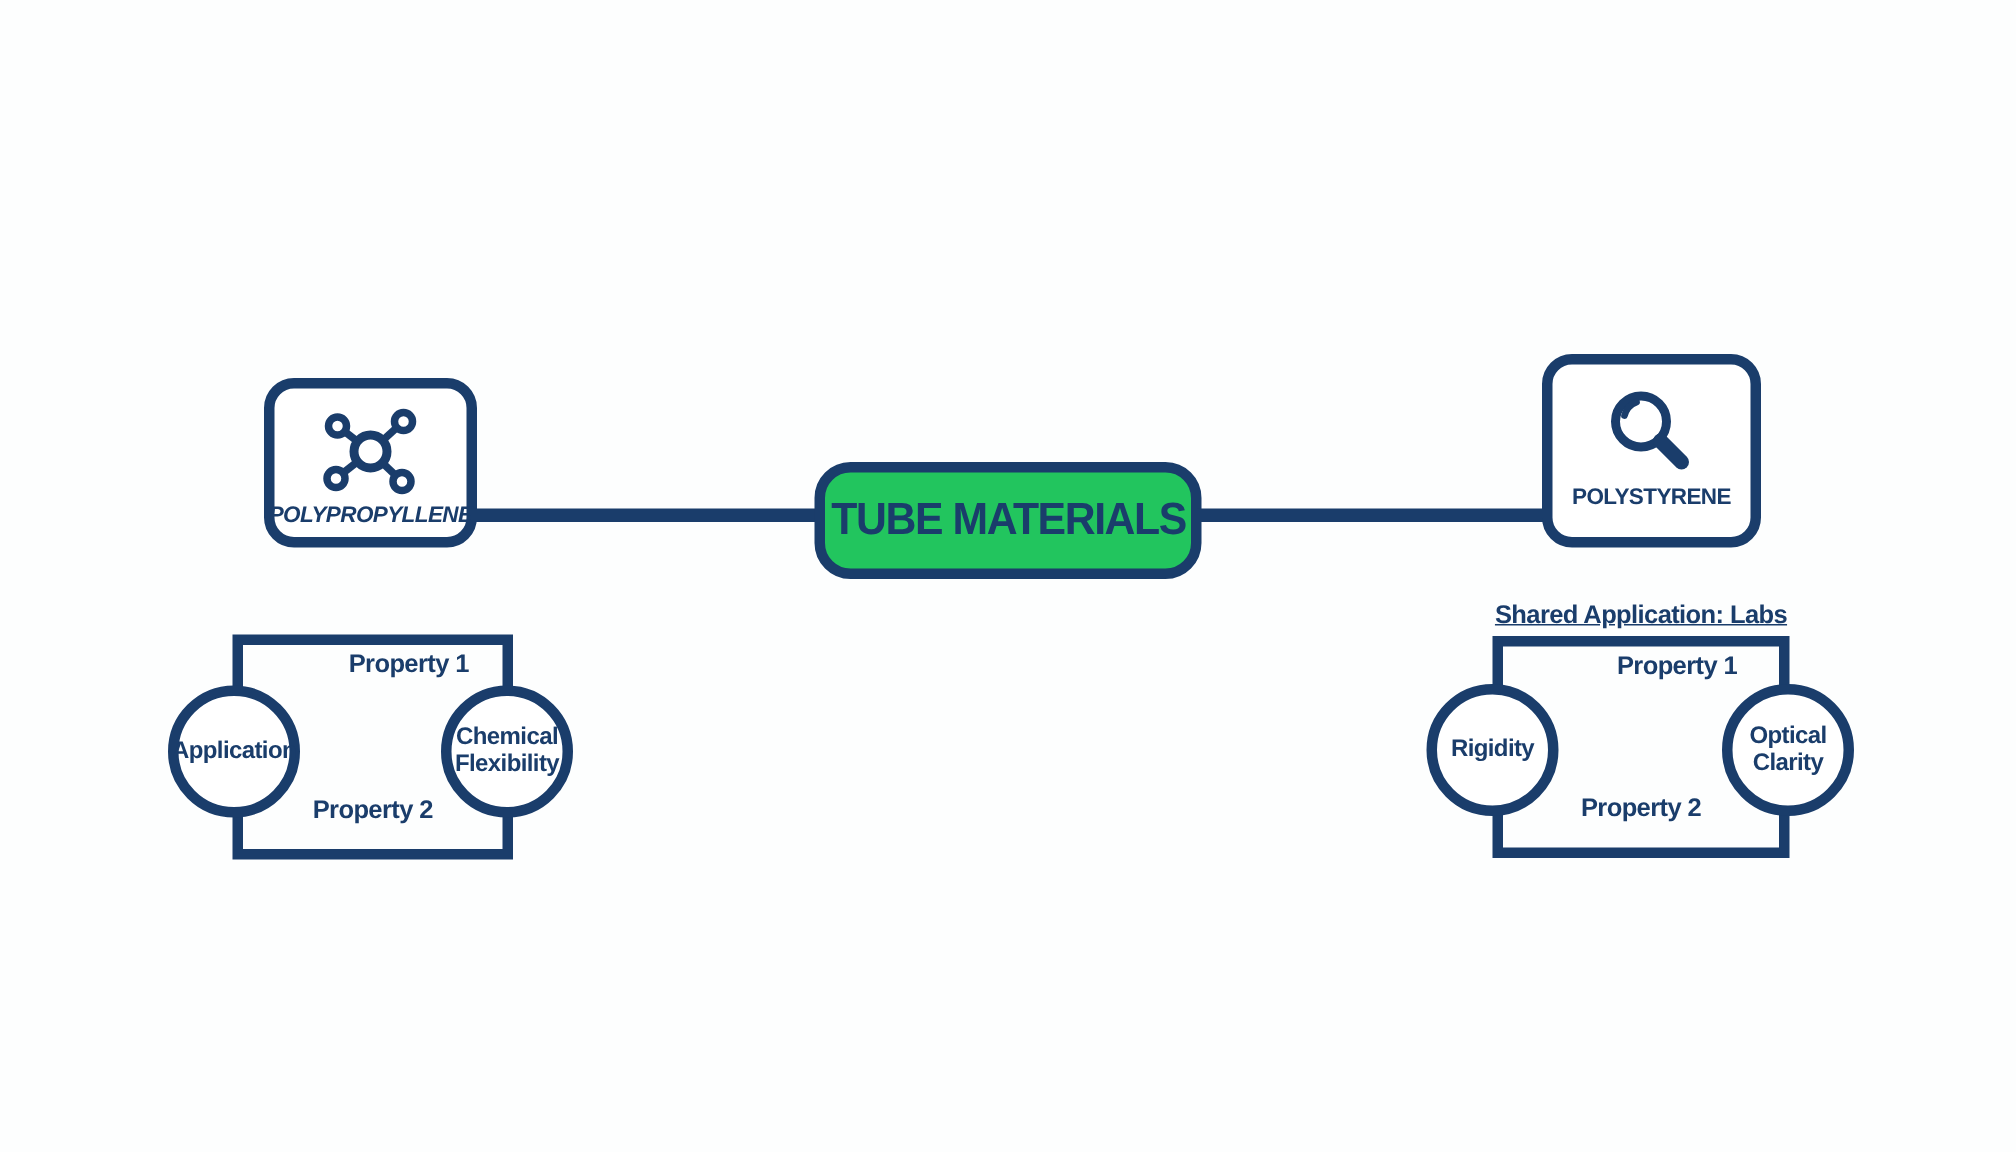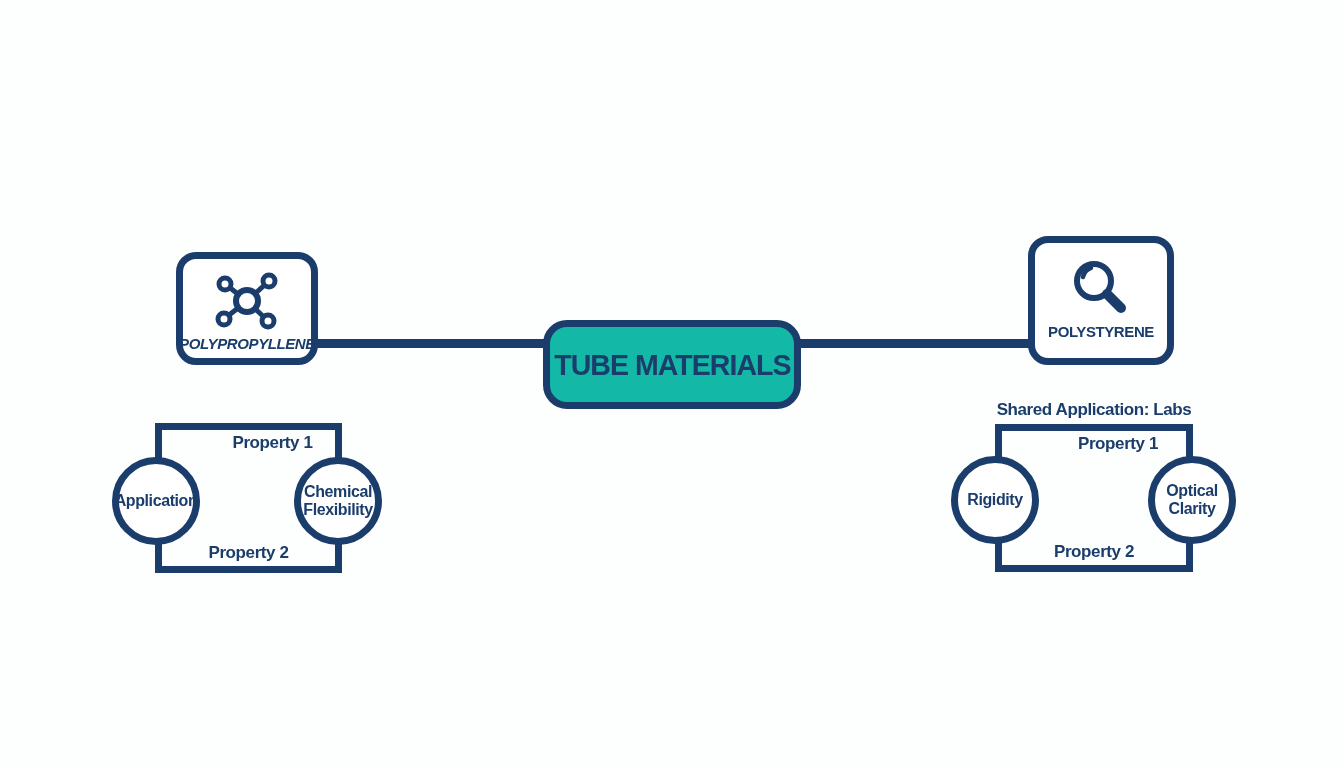--- a/index.html
+++ b/index.html
@@ -22,25 +22,25 @@
     font-size: 15px;
     letter-spacing: -0.4px;
     white-space: nowrap;
     margin-top: 2px;
   }
 
   .connector { position: absolute; height: 9px; background: var(--navy); }
 
   .center-box {
     position: absolute;
-    left: 543px; top: 308px; width: 258px; height: 89px;
+    left: 543px; top: 308px; width: 258px; height: 78px;
     border: 7px solid var(--navy);
     border-radius: 24px;
-    background: #14b8a6;
-    display: flex; align-items: center; justify-content: center; margin-top: 12px;
+    background: #22c55e;
+    display: flex; align-items: center; justify-content: center;
   }
   .center-title {
     font-weight: 700;
     font-size: 30px;
     letter-spacing: -1px;
     transform: scaleX(0.95);
     white-space: nowrap;
   }
 
   
@@ -52,21 +52,21 @@
   .prop-label {
     position: absolute;
     width: 100%;
     text-align: center;
     font-weight: 700;
     font-size: 17px;
     letter-spacing: -0.4px;
     white-space: nowrap;
   }
   .prop-label.top { top: 3px; padding-left: 48px; }
-  .prop-label.bottom { bottom: 3px; }
+  .prop-label.bottom { bottom: 16px; }
 
   .prop-circle {
     position: absolute;
     width: 88px; height: 88px;
     border: 7px solid var(--navy);
     border-radius: 50%;
     background: #fff;
     display: flex; align-items: center; justify-content: center;
     text-align: center;
     font-weight: 700;
@@ -132,21 +132,21 @@
     <div class="prop-label top">Property 1</div>
     <div class="prop-label bottom">Property 2</div>
   </div>
   <div class="prop-circle" style="left:112px; top:457px;">
     <span>Application</span>
   </div>
   <div class="prop-circle" style="left:294px; top:457px;">
     <span>Chemical Flexibility</span>
   </div>
 
-  <div class="shared-app-label" style="left:995px; top:400px; width:198px;">Shared Application: Labs</div>
+  <div class="shared-app-label" style="left:995px; top:400px; width:198px;text-decoration:underline;">Shared Application: Labs</div>
   <div class="prop-frame" style="left:995px; top:424px; width:198px; height:148px;">
     <div class="prop-label top">Property 1</div>
     <div class="prop-label bottom">Property 2</div>
   </div>
   <div class="prop-circle" style="left:1148px; top:456px;">
     <span>Optical Clarity</span>
   </div>
   <div class="prop-circle" style="left:951px; top:456px;">
     <span>Rigidity</span>
   </div>

